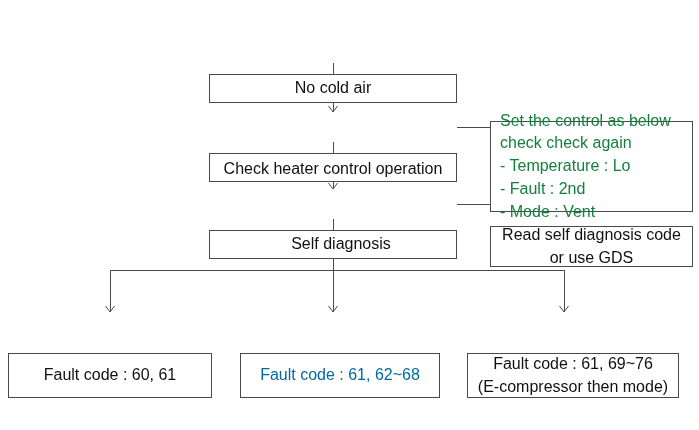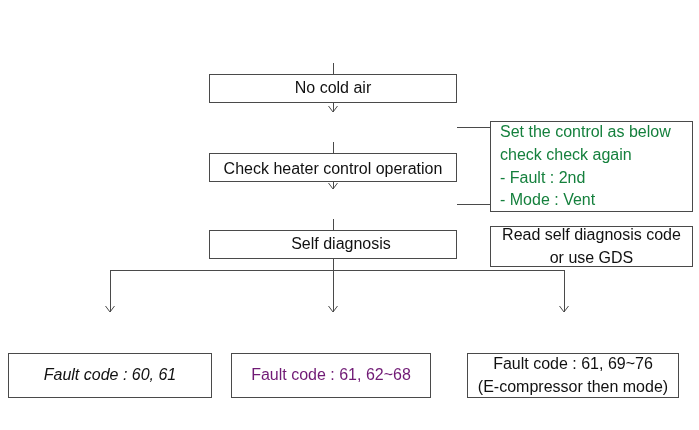--- a/index.html
+++ b/index.html
@@ -83,31 +83,32 @@
       </div>
       <div class="node-box centered" style="left: 209px; top: 113px; width: 248px; height: 29px; border-color: rgb(74, 74, 74); color: rgb(17, 17, 17); justify-content: flex-end;">
         <span class="node-line">Check heater control operation</span>
       </div>
       <div class="node-box centered" style="left: 209px; top: 190px; width: 248px; height: 29px; border-color: rgb(74, 74, 74); color: rgb(17, 17, 17); padding-left: 16px;">
         <span class="node-line">Self diagnosis</span>
       </div>
       <div class="node-box left-aligned" style="left: 490px; top: 81px; width: 203px; height: 91px; border-color: rgb(74, 74, 74); color: #15803d;">
         <span class="node-line">Set the control as below</span>
         <span class="node-line">check check again</span>
+        <span class="node-line">- Temperature : Lo</span>
         <span class="node-line">- Fault : 2nd</span>
         <span class="node-line">- Mode : Vent</span>
       </div>
       <div class="node-box centered" style="left: 490px; top: 186px; width: 203px; height: 41px; border-color: rgb(74, 74, 74); color: rgb(17, 17, 17);">
         <span class="node-line">Read self diagnosis code</span>
         <span class="node-line">or use GDS</span>
       </div>
-      <div class="node-box centered" style="left: 8px; top: 313px; width: 204px; height: 45px; border-color: rgb(74, 74, 74); color: rgb(17, 17, 17); font-style: italic;">
+      <div class="node-box centered" style="left: 8px; top: 313px; width: 204px; height: 45px; border-color: rgb(74, 74, 74); color: rgb(17, 17, 17);">
         <span class="node-line">Fault code : 60, 61</span>
       </div>
-      <div class="node-box centered" style="left: 231px; top: 313px; width: 200px; height: 45px; border-color: rgb(74, 74, 74); color: #701a75;">
+      <div class="node-box centered" style="left: 240px; top: 313px; width: 200px; height: 45px; border-color: rgb(74, 74, 74); color: #0369a1;">
         <span class="node-line">Fault code : 61, 62~68</span>
       </div>
       <div class="node-box centered" style="left: 467px; top: 313px; width: 212px; height: 45px; border-color: rgb(74, 74, 74); color: rgb(17, 17, 17);">
         <span class="node-line">Fault code : 61, 69~76</span>
         <span class="node-line">(E-compressor then mode)</span>
       </div>
     </div>
 
 </div>
 

